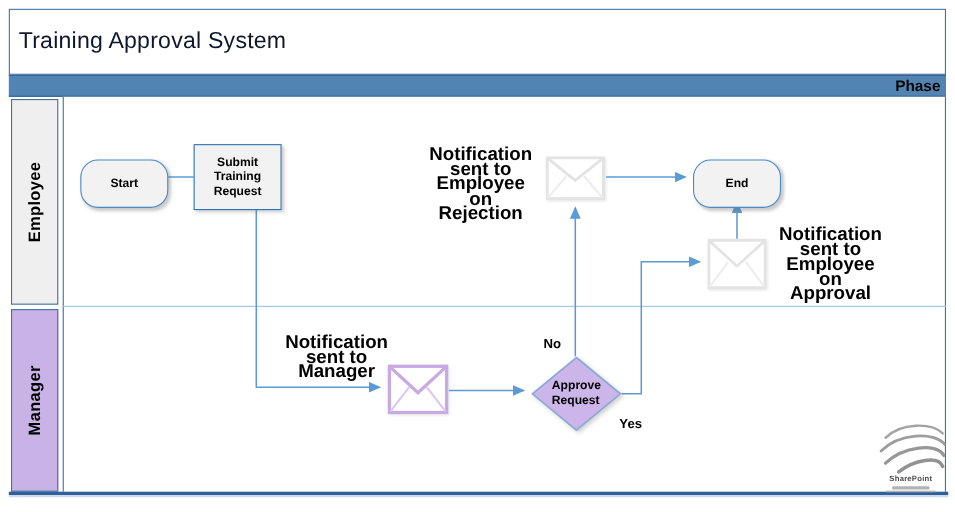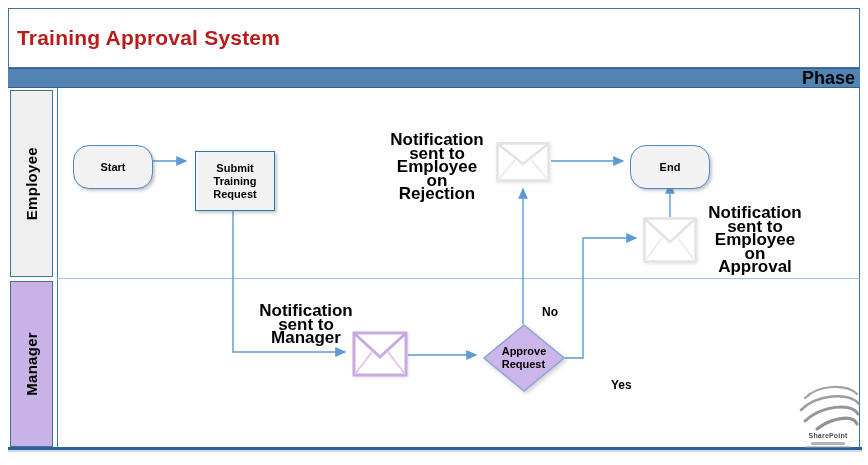--- a/index.html
+++ b/index.html
@@ -11,29 +11,29 @@
     color:#111;
   }
   .page { position:absolute; inset:0; }
 
   
   .title-band {
     position:absolute; left:8px; top:8px; width:852px; height:60px;
     background:#fff; border:1px solid #4472a4;
     display:flex; align-items:center; padding-left:8px;
   }
-  .title-band h1 { font-size:21px; font-weight:bold; color:#b91c1c; letter-spacing:0.2px; }
+  .title-band h1 { font-size:21px; font-weight:normal; color:#0f172a; letter-spacing:0.2px; }
 
   
   .phase-bar {
     position:absolute; left:8px; top:68px; width:852px; height:20px;
     background:#5183b3; border-top:1px solid #36618e; border-bottom:1px solid #36618e;
     display:flex; align-items:center; justify-content:flex-end; padding-right:5px;
   }
-  .phase-bar span { font-size:18px; font-weight:bold; color:#050505; }
+  .phase-bar span { font-size:14px; font-weight:bold; color:#050505; }
 
   
   .lane-frame {
     position:absolute; left:57px; top:88px; width:803px; height:359px;
     border-left:1px solid #41719c; border-right:1px solid #41719c;
     background:#fff;
   }
   .lane-separator {
     position:absolute; left:57px; top:278px; width:803px; height:1px;
     background:#9dc3e6;
@@ -57,41 +57,41 @@
   
   .node {
     position:absolute; display:flex; align-items:center; justify-content:center;
     background:#f2f2f2; text-align:center;
     box-shadow:2px 2px 3px rgba(100,100,100,0.35);
   }
   .node-label { font-size:11px; font-weight:bold; color:#000; white-space:pre-line; line-height:13px; }
   .stadium { border:1.5px solid #4a89c8; border-radius:16px; }
   #start-node  { left:73px;  top:145px; width:80px; height:44px; }
   #end-node    { left:630px; top:145px; width:80px; height:44px; }
-  #submit-node { left:195px; top:131px; width:80px; height:60px; border:1.5px solid #2e75b6;margin-top:20px; }
+  #submit-node { left:176px; top:131px; width:80px; height:60px; border:1.5px solid #2e75b6; }
 
   .diamond { position:absolute; left:483px; top:324px; width:82px; height:68px;
              filter:drop-shadow(2px 2px 2px rgba(100,100,100,0.3)); }
   .diamond svg { position:absolute; inset:0; }
   .diamond .node-label { position:absolute; inset:0; display:flex; align-items:center; justify-content:center; }
 
   .envelope { position:absolute; filter:drop-shadow(1.5px 1.5px 1.5px rgba(140,140,140,0.25)); }
   #envelope-rejection { left:496px; top:142px; width:54px; height:40px; }
   #envelope-approval  { left:643px; top:217px; width:54px; height:46px; }
   #envelope-manager   { left:352px; top:331px; width:56px; height:46px; }
 
   
   .note {
     position:absolute; font-size:17px; font-weight:bold; color:#000;
     text-align:center; white-space:pre-line; line-height:13.5px;
   }
   #note-rejection { left:388px; top:133px; width:98px; }
   #note-approval  { left:706px; top:206px; width:98px; }
   #note-manager   { left:258px; top:304px; width:96px; }
-  .branch-label { position:absolute; font-size:12px; font-weight:bold; color:#000;margin-left:48px; }
+  .branch-label { position:absolute; font-size:12px; font-weight:bold; color:#000; }
   #label-no  { left:494px; top:305px; }
   #label-yes { left:563px; top:378px; }
 
   .connectors { position:absolute; inset:0; pointer-events:none; }
 
   
   .logo { position:absolute; left:791px; top:382px; width:74px; height:80px; text-align:center; }
   .logo svg { display:block; margin:0 auto; }
   .logo-text { font-size:7px; font-weight:bold; color:#4d4d4d; line-height:8px; letter-spacing:0.2px; }
   .logo-sub  { width:34px; height:3px; background:#8a8a8a; opacity:0.65; margin:2px auto 1px auto; border-radius:1px; }

